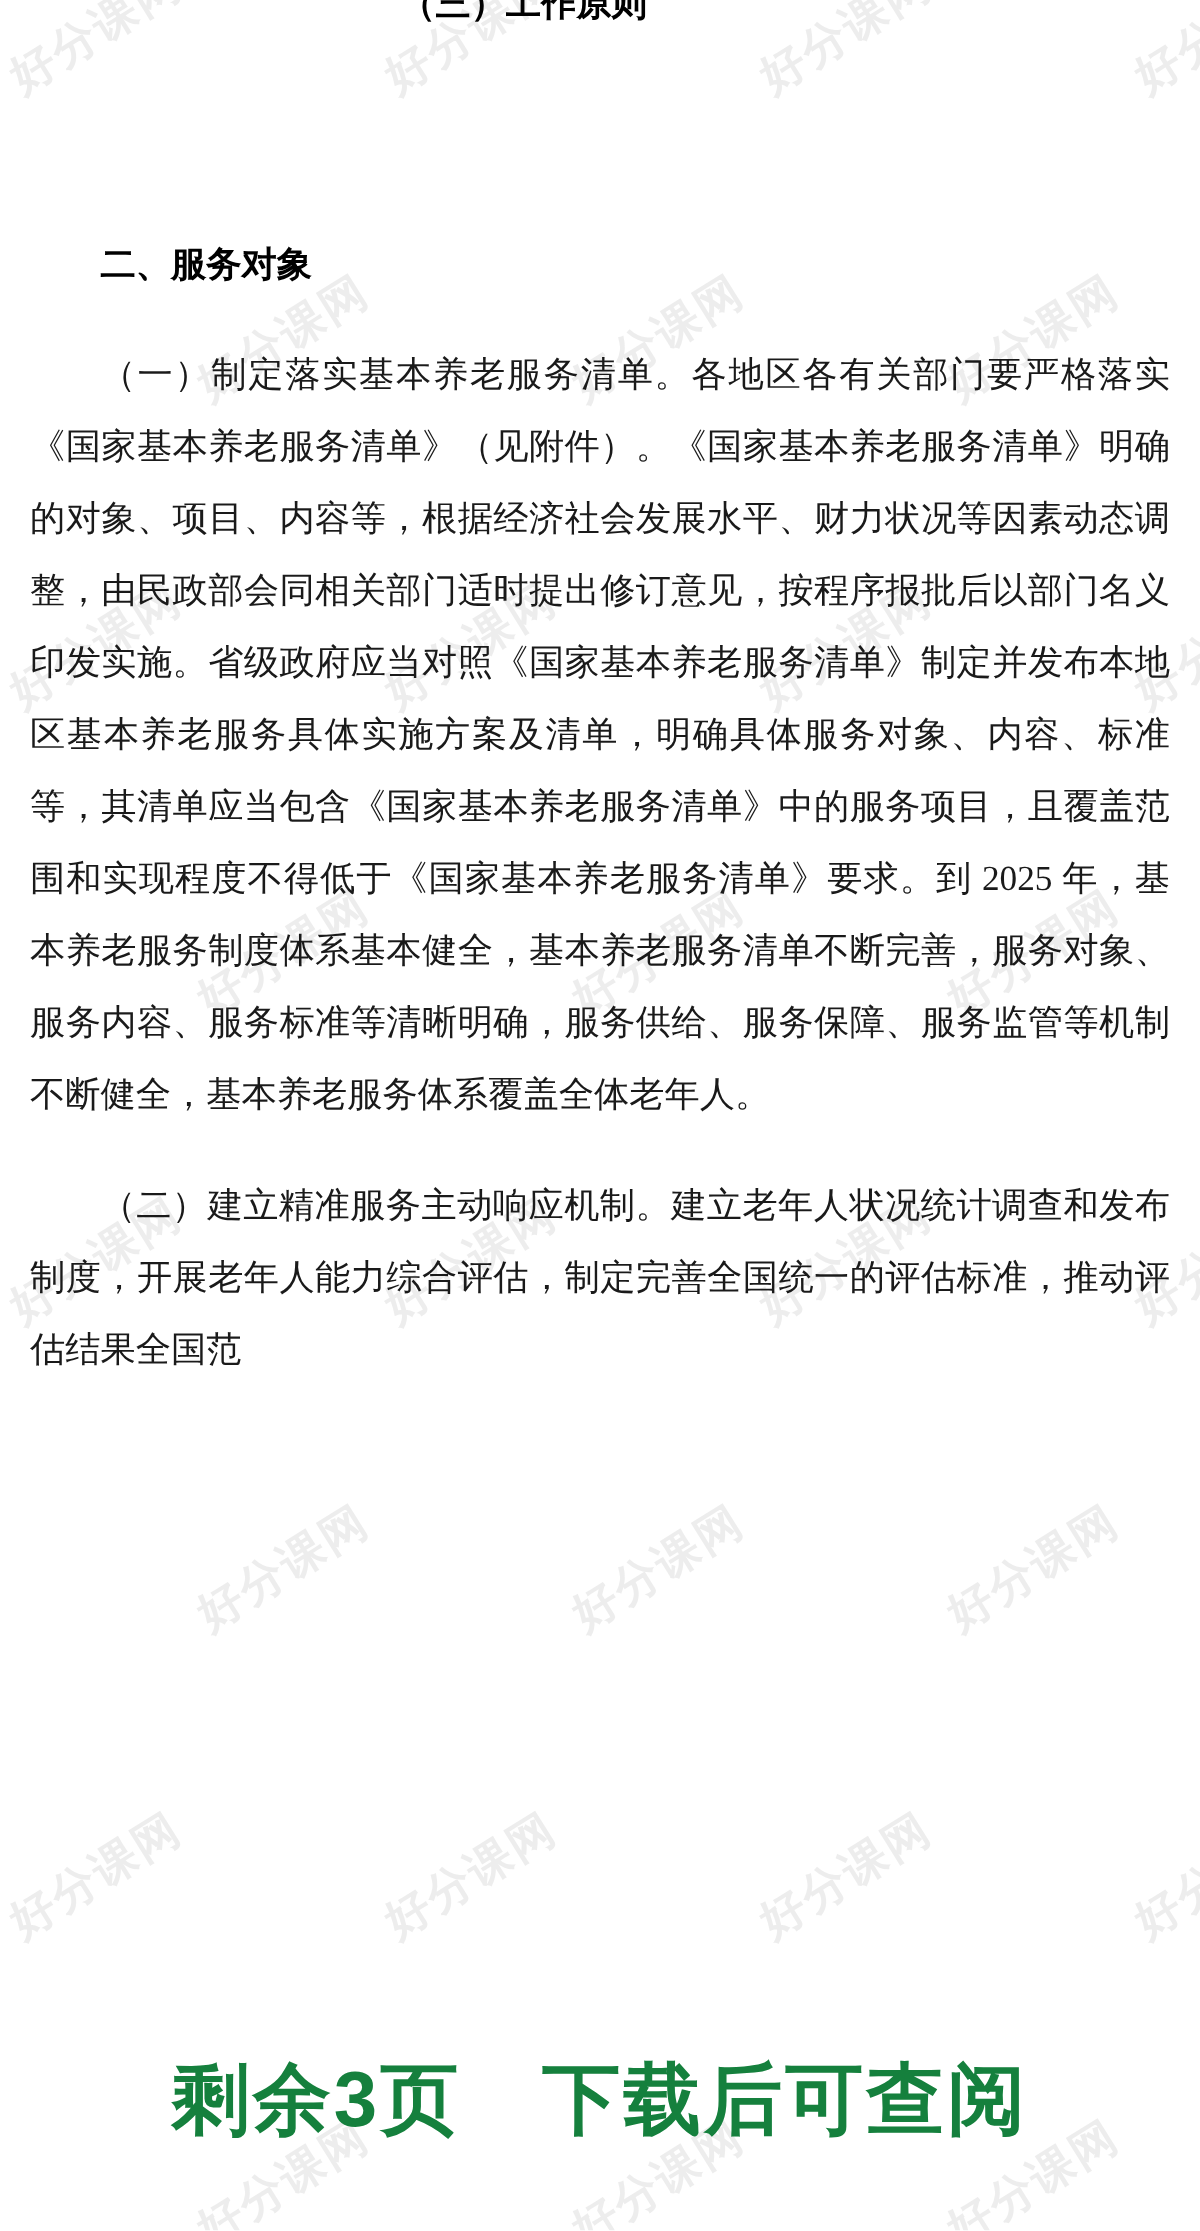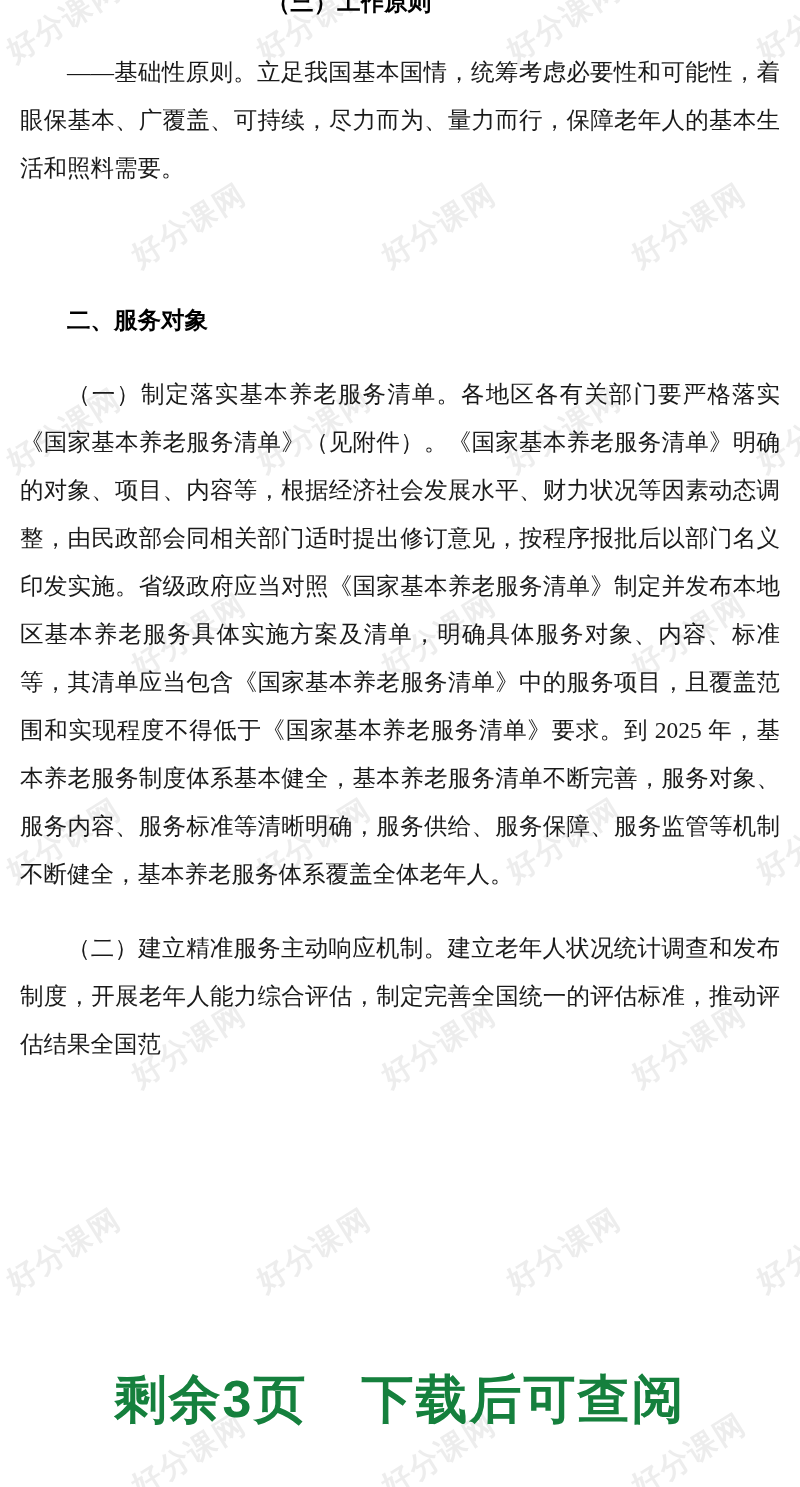--- a/index.html
+++ b/index.html
@@ -151,21 +151,20 @@
     </div>
 
   <div id="clipped-top">
     <div class="heading">（三）工作原则</div>
   </div>
 
   <div id="doc-body">
 
     <div class="gap-md"></div>
 
-    <p class="para">——基础性原则。立足我国基本国情，统筹考虑必要性和可能性，着眼保基本、广覆盖、可持续，尽力而为、量力而行，保障老年人的基本生活和照料需要。</p>
 
     <div class="gap-sm"></div>
 
 
     <div class="gap-sm"></div>
 
 
     <div class="gap-sm"></div>
 
 

